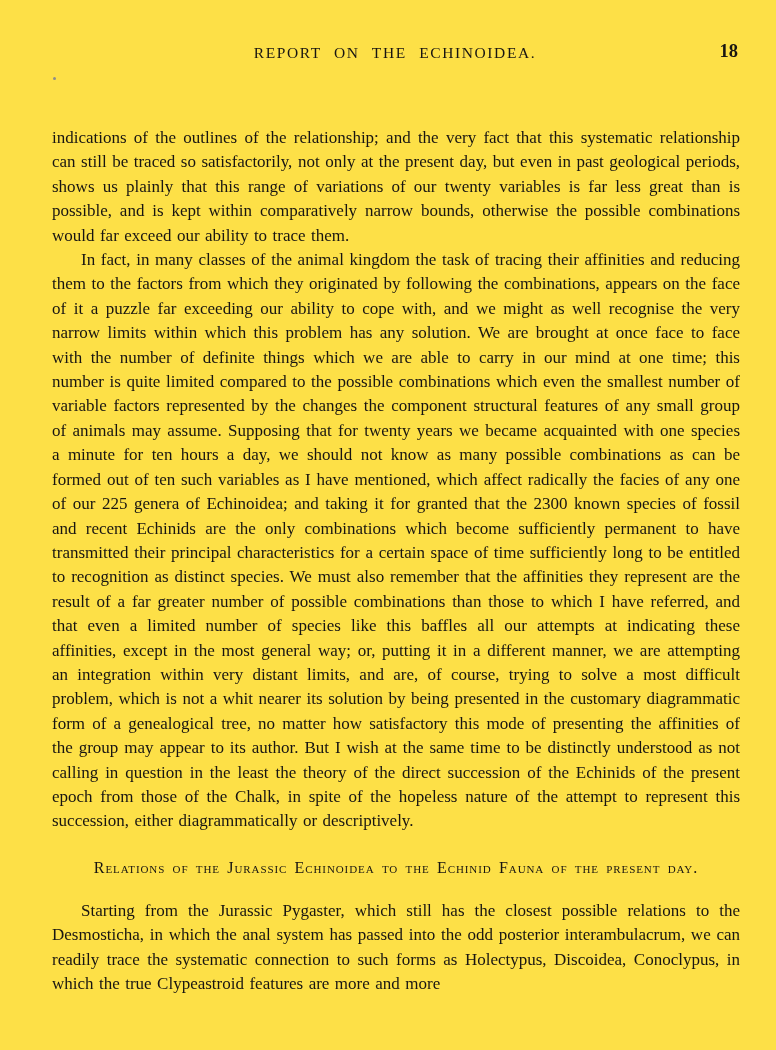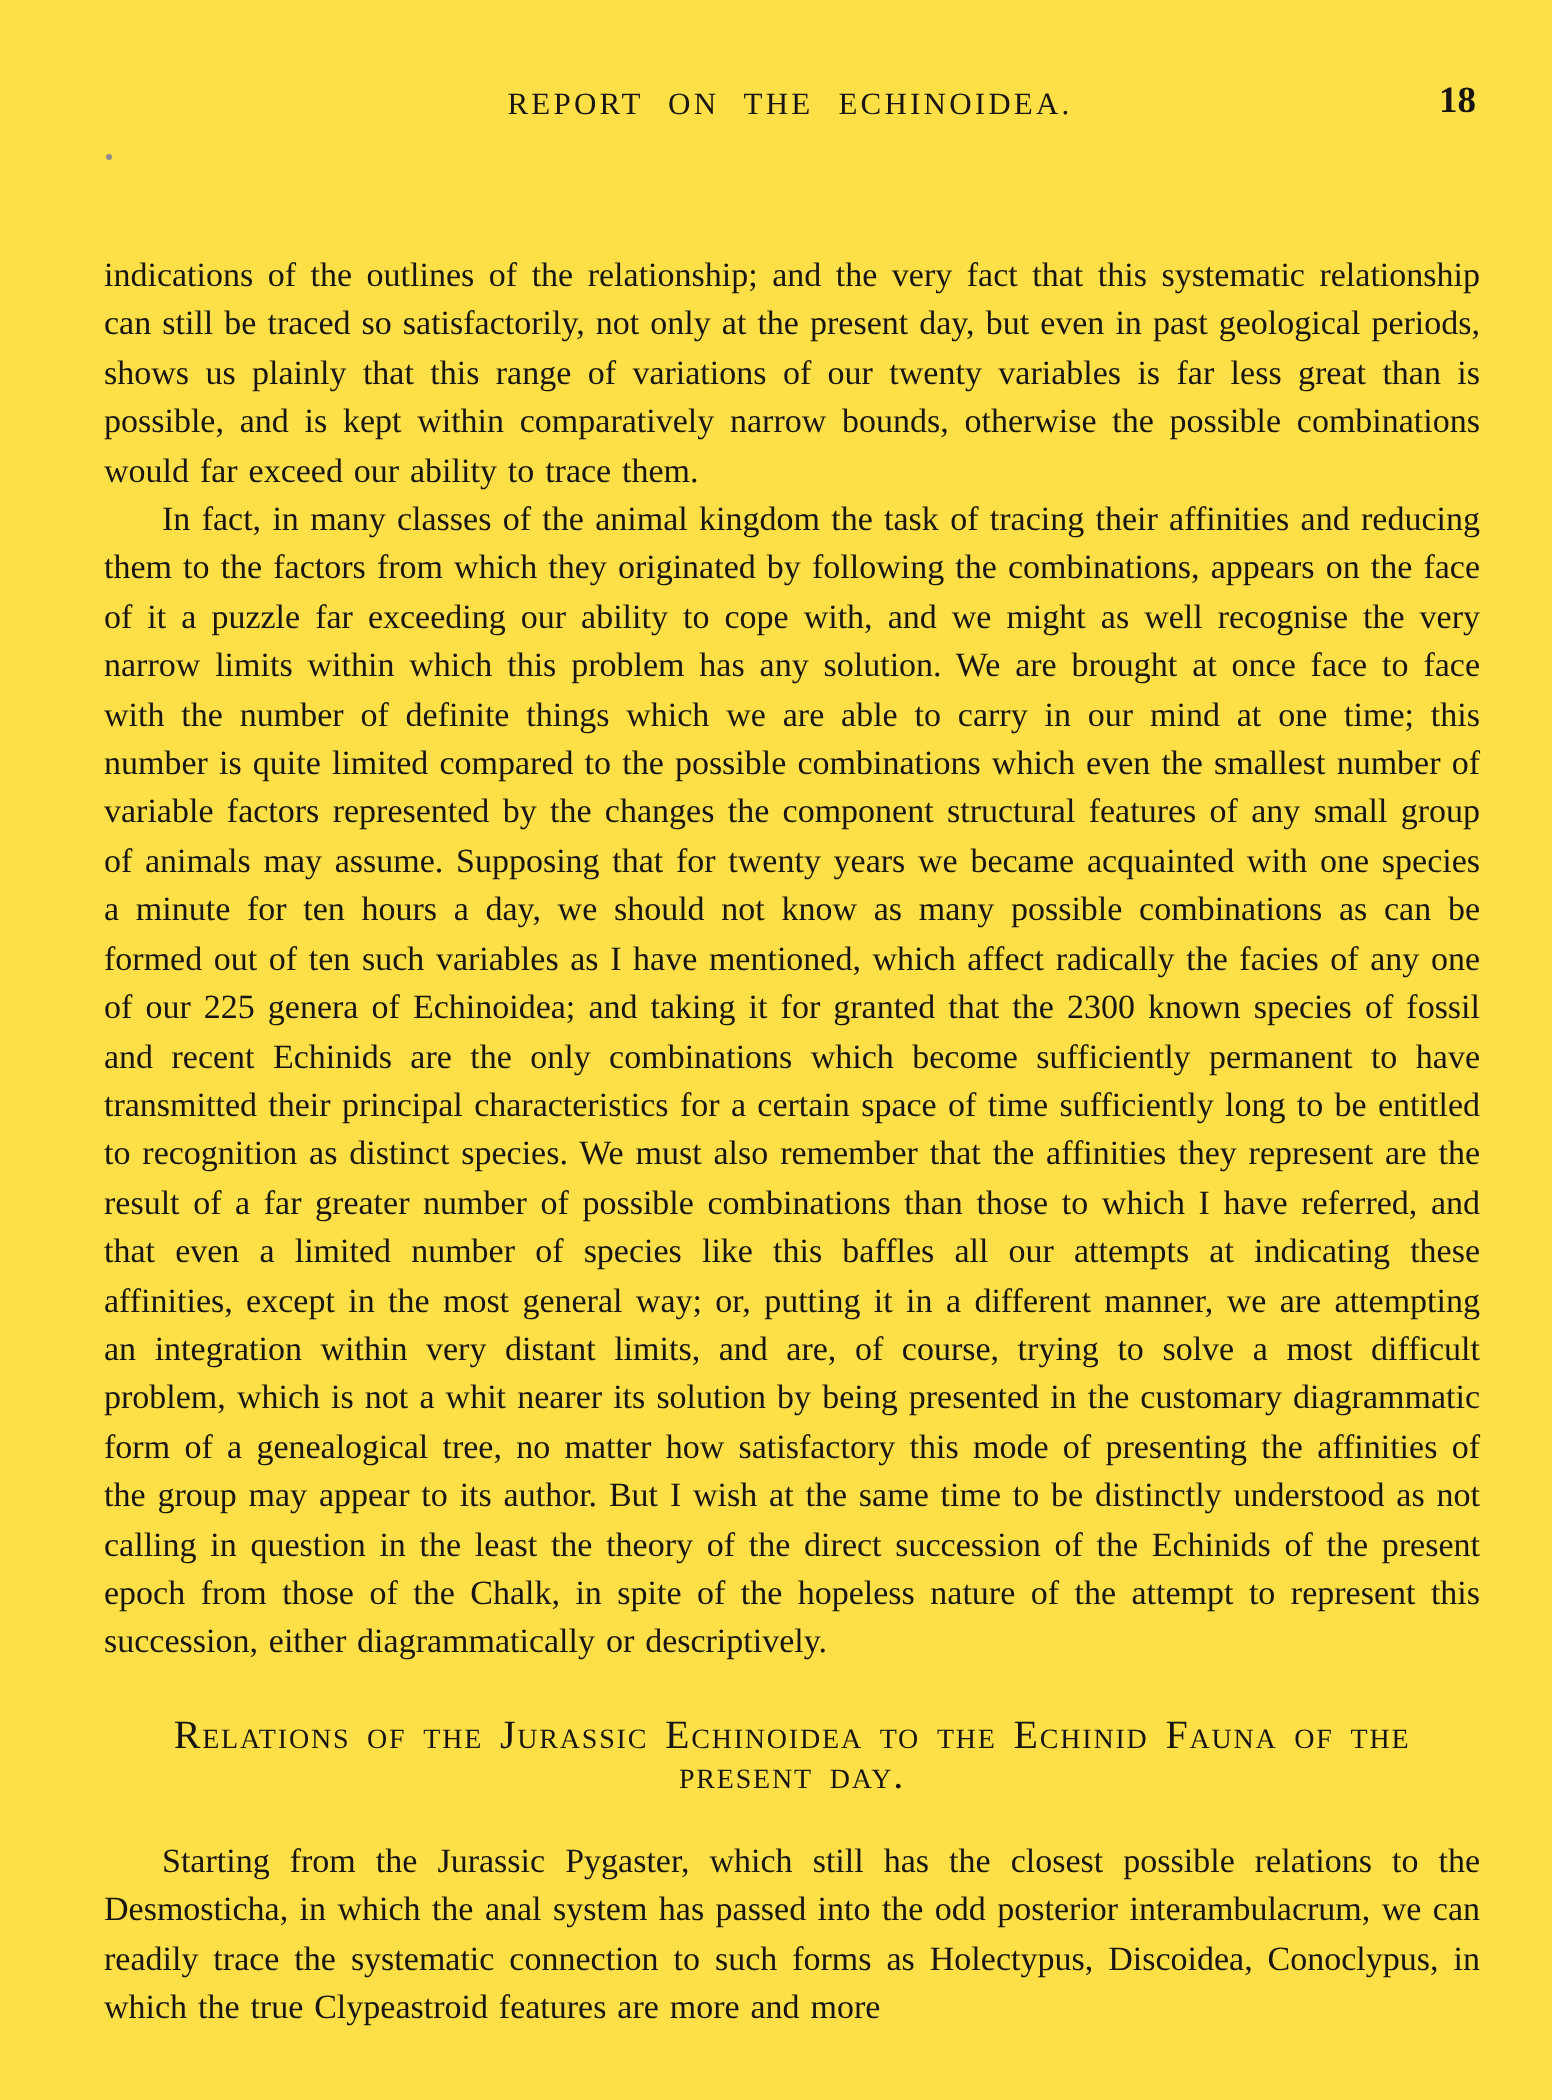--- a/index.html
+++ b/index.html
@@ -58,21 +58,21 @@
     text-align: justify;
     word-spacing: 1.2px;
     margin-top: 41px;
   }
   .para { margin: 0; }
   .para.indent { text-indent: 29px; }
   .italic { }
   .section-heading {
     text-align: center;
     font-variant: small-caps;
-    font-size: 20px;
+    font-size: 16px;
     line-height: 20px;
     letter-spacing: 0.9px;
     word-spacing: 2.5px;
     margin-top: 24px;
     margin-bottom: 21px;
     text-indent: 0;
   }
 </style>
 </head>
 <body>

